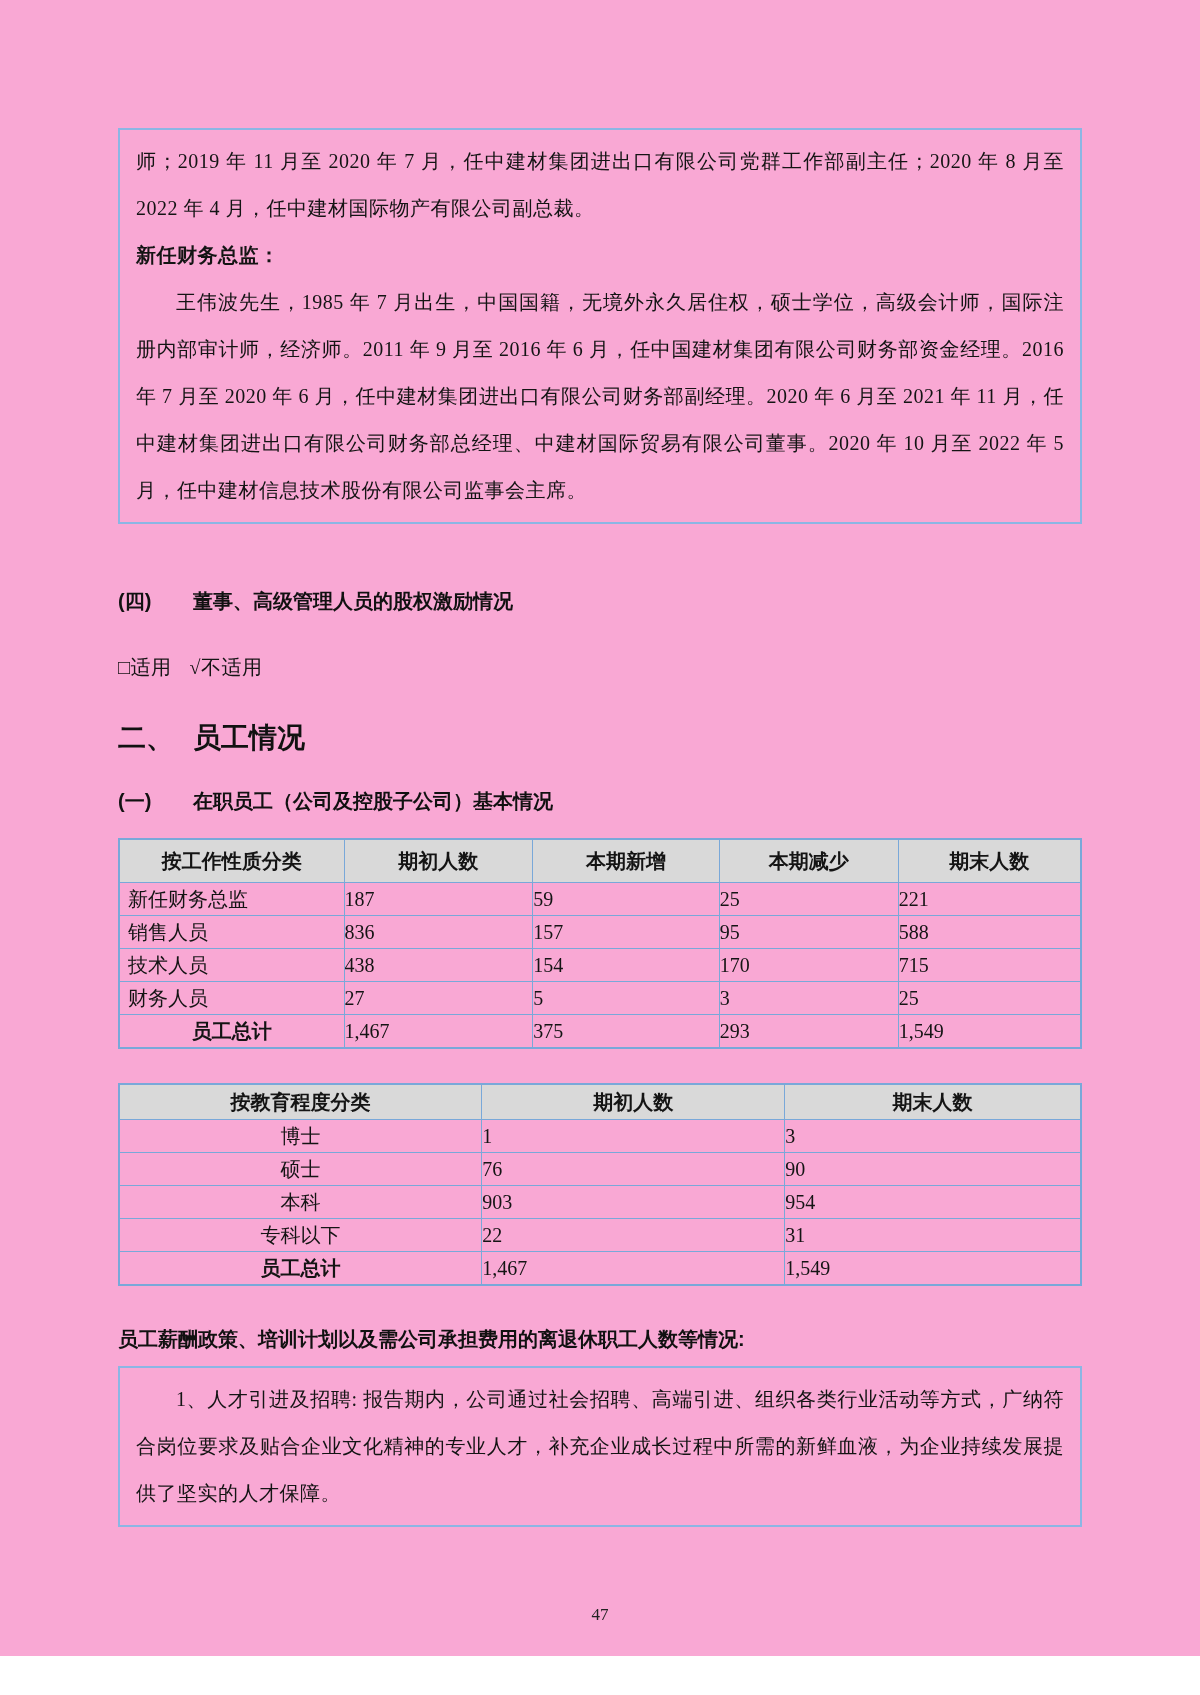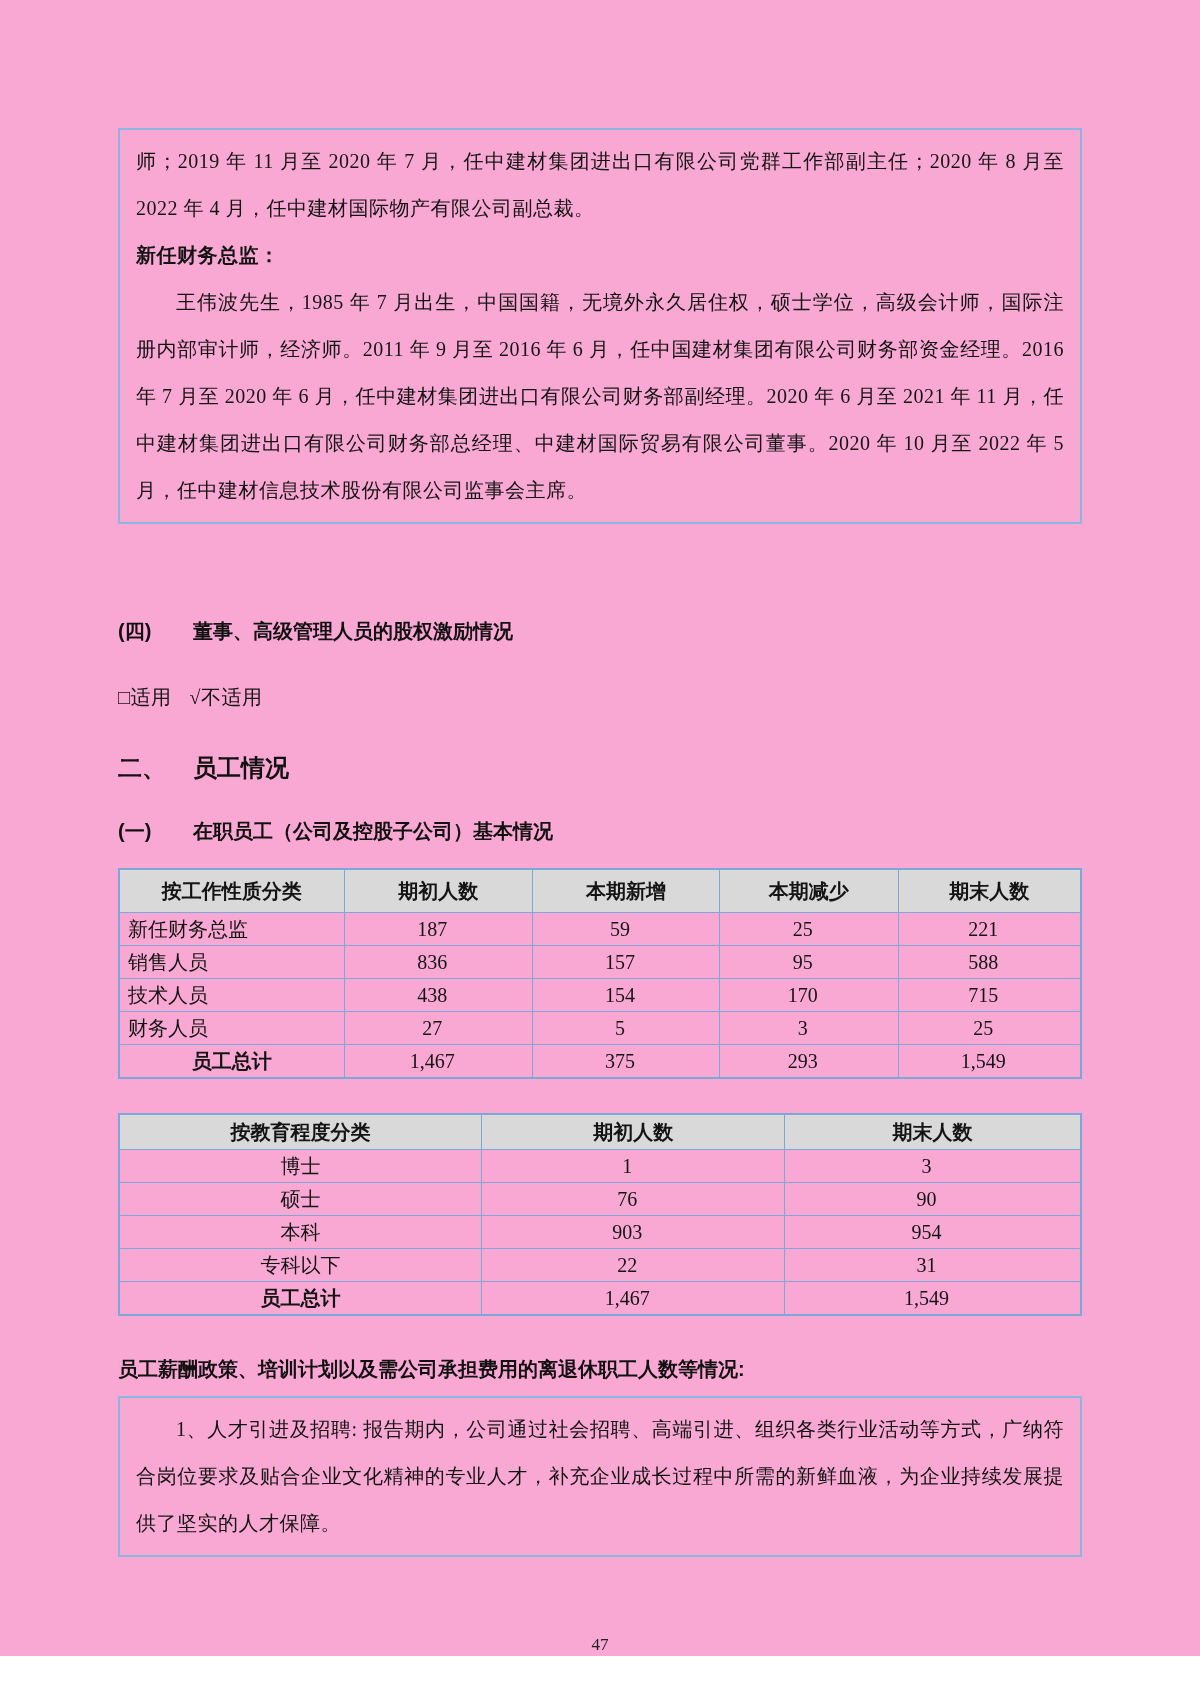--- a/index.html
+++ b/index.html
@@ -32,24 +32,24 @@
     text-align:left;
   }
   .heading{
     font-family:"Liberation Sans","DejaVu Sans",sans-serif;
     font-weight:bold;
     font-size:20px;
     line-height:30px;
     color:#111;
   }
   .h-num{display:inline-block;width:75px;}
-  .s4{margin-top:92px;}
+  .s4{margin-top:62px;}
   .applicable{margin-top:28px;font-size:20px;}
   .applicable .gap{margin-right:18px;}
-  .s2{margin-top:30px;font-size:24px;line-height:33px;}
+  .s2{margin-top:30px;font-size:28px;line-height:33px;}
   .s1{margin-top:32px;}
   table.data-table{
     width:100%;
     border-collapse:collapse;
     table-layout:fixed;
     border:2px solid #79a8d9;
     font-size:20px;
   }
   table.t1{margin-top:22px;padding-left:28px;}
   table.t2{margin-top:34px;}
@@ -64,21 +64,21 @@
     font-family:"Liberation Sans","DejaVu Sans",sans-serif;
     font-weight:bold;
     text-align:center;
     font-size:20px;
   }
   .t1 th{height:42px;}
   .t2 th{height:34px;}
   .data-table td{height:32px;}
   td.cat{text-align:left;padding-left:8px;}
   td.cat-c{text-align:center;}
-  td.num{text-align:center;padding-right:12px;}
+  td.num{text-align:left;padding-right:12px;}
   td.total-cat{
     text-align:center;
     font-family:"Liberation Sans","DejaVu Sans",sans-serif;
     font-weight:bold;
   }
   .salary-heading{margin-top:38px;}
   .bottom-box{margin-top:12px;}
   .page-number{
     margin-top:78px;
     text-align:center;

